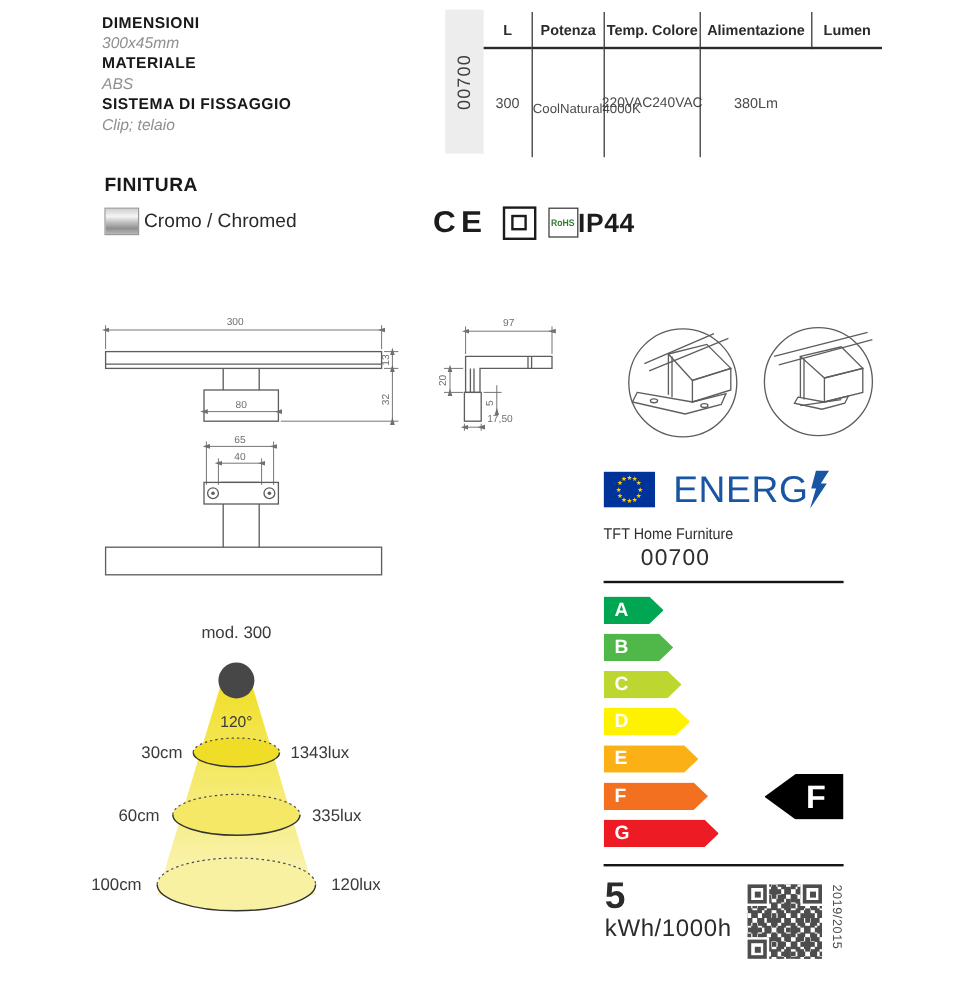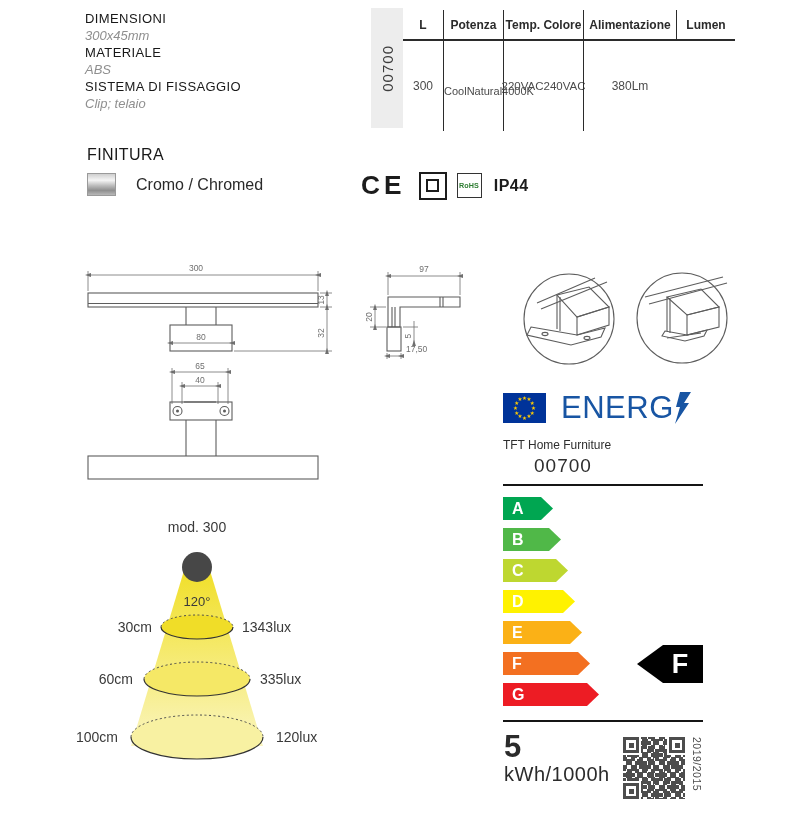--- a/index.html
+++ b/index.html
@@ -2,27 +2,27 @@
 <html><head>
 <meta charset="utf-8">
 <style>
   * { margin:0; padding:0; box-sizing:border-box; }
   html,body { background:#fff; }
   body { font-family:"Liberation Sans", sans-serif; color:#1f1f1f; }
   .page { position:relative; width:806px; height:838px; background:#fff; overflow:hidden; }
 
   
   .specs { position:absolute; left:85px; top:10px; font-size:13px; line-height:17px; }
-  .spec-label { font-weight:normal; letter-spacing:.4px; color:#181818; }
+  .spec-label { font-weight:bold; letter-spacing:.4px; color:#181818; }
   .spec-value { font-style:italic; color:#8f8f8f; }
   .finitura { position:absolute; left:87px; top:146px; }
   .finitura-row { display:flex; align-items:center; margin-top:9px; }
   .swatch-chrome { width:29px; height:23px; border:1px solid #9a9a9a;
     background:linear-gradient(180deg,#cfcfcf 0%,#f5f5f5 30%,#bdbdbd 55%,#8f8f8f 78%,#b8b8b8 100%); }
-  .finitura-name { font-size:16px; color:#2a2a2a; margin-left:20px; }
+  .finitura-name { font-size:16px; color:#2a2a2a; margin-left:4px; }
 
   
   .code-strip { position:absolute; left:371px; top:8px; width:32px; height:120px; background:#ededed;
     display:flex; align-items:center; justify-content:center; }
   .code-strip span { writing-mode:vertical-rl; transform:rotate(180deg); font-size:15px; letter-spacing:1px; color:#3d3d3d; }
 
   
   .spec-table { position:absolute; left:403px; top:10px; width:332px; display:grid;
     grid-template-columns:40px 60px 80px 93px 59px; grid-template-rows:31px 90px; }
   .th { font-size:12px; font-weight:bold; color:#2b2b2b; display:flex; align-items:center; justify-content:center;
@@ -33,21 +33,21 @@
   .temp-dot { width:12px; height:12px; border-radius:50%; margin-bottom:5px; }
   .td-alim { flex-direction:row; font-size:11.5px; line-height:14px; }
 
   
   .certs { position:absolute; left:362px; top:171px; display:flex; align-items:center; }
   .ce-text { font-size:25px; font-weight:bold; color:#1c1c1c; letter-spacing:4px; transform:scaleX(1.05); }
   .class2 { width:28px; height:28px; border:2.5px solid #1c1c1c; display:flex; align-items:center; justify-content:center; margin-left:14px; }
   .class2 .inner { width:13px; height:13px; border:2.5px solid #1c1c1c; }
   .rohs { width:25px; height:25px; border:1.5px solid #333; margin-left:10px; display:flex; align-items:center; justify-content:center; }
   .rohs span { font-size:8px; font-weight:bold; color:#2e7d32; transform:scaleX(.9); }
-  .ip { font-size:16px; font-weight:bold; color:#1c1c1c; margin-left:12px; letter-spacing:.5px; }
+  .ip { font-size:22px; font-weight:bold; color:#1c1c1c; letter-spacing:.5px; }
 
   
   svg text { font-family:"Liberation Sans", sans-serif; }
   .dwg { position:absolute; }
   .dim { font-size:8.5px; fill:#6f6f6f; }
   .dline { stroke:#6f6f6f; stroke-width:.8; fill:none; }
   .pline { stroke:#5d5d5d; stroke-width:1.1; fill:none; }
 
   
   .energy { position:absolute; left:503px; top:390px; width:200px; height:425px; }

